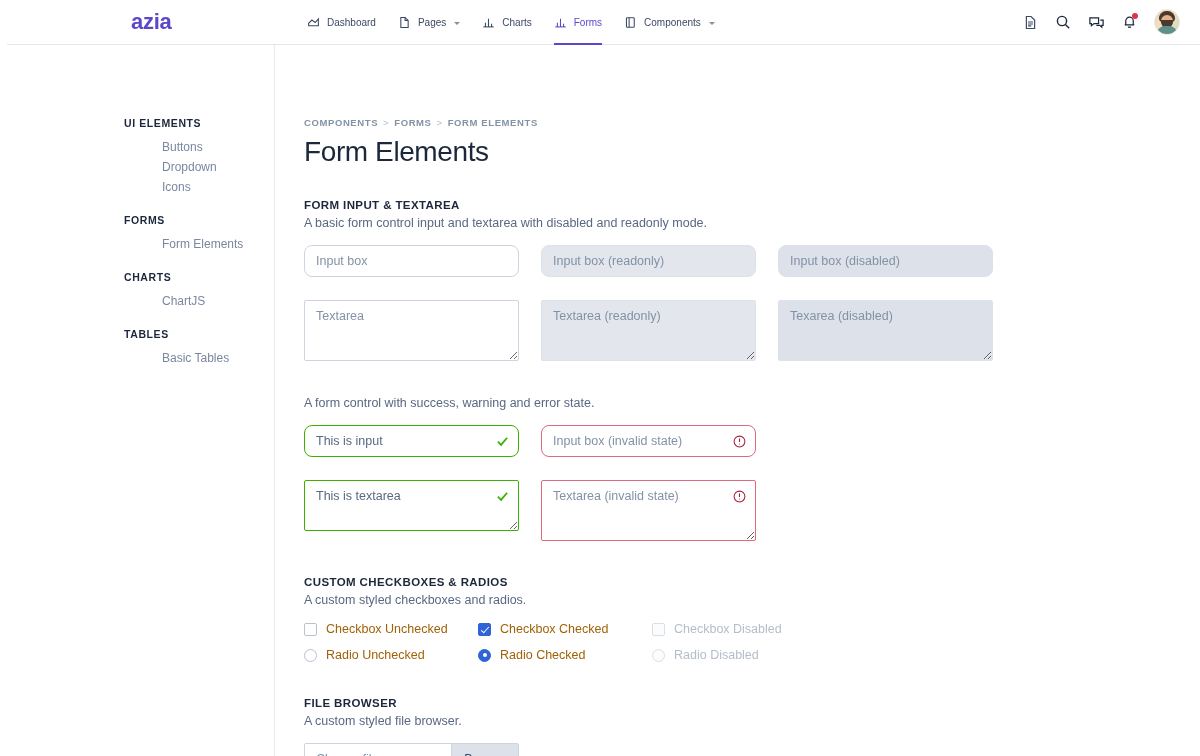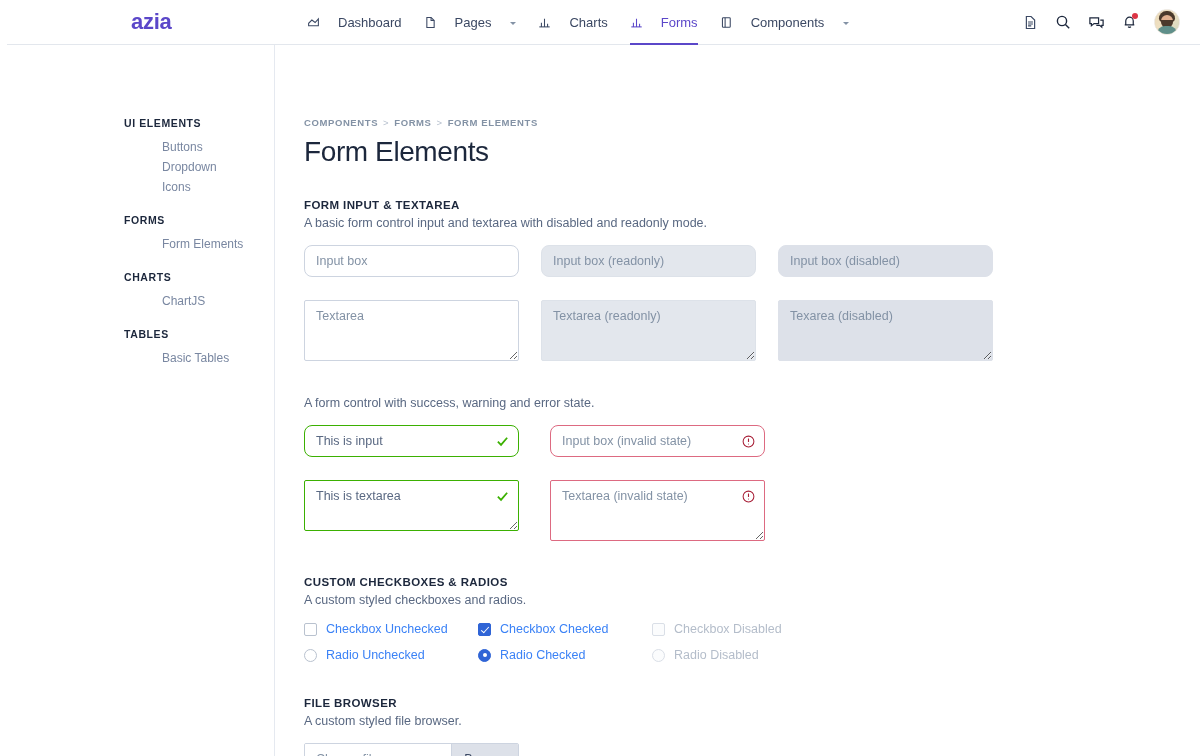--- a/index.html
+++ b/index.html
@@ -34,22 +34,22 @@
     position: absolute;
     left: 300px;
     display: flex;
     align-items: center;
     gap: 22px;
     height: 45px;
   }
   .navitem {
     display: flex;
     align-items: center;
-    gap: 18px;
-    font-size: 13px;
+    gap: 7px;
+    font-size: 10px;
     color: #3b4863;
     height: 45px;
     position: relative;
     cursor: pointer;
     white-space: nowrap;
   }
   .navitem.active { color: #5b47c9; }
   .navitem.active::after {
     content: "";
     position: absolute;
@@ -192,39 +192,39 @@
     outline: none;
     resize: vertical;
     display: block;
   }
   .ta::placeholder { color: #8392a5; }
   .ta.ro { background: #e3e7ed; border-color: #dde2e9; }
   .ta.dis { background: #dde1e9; border-color: #dde1e9; }
   .mt14 { margin-top: 23px; }
 
   
-  .grid2 { display: flex; gap: 31px; }
+  .grid2 { display: flex; gap: 22px; }
   .col2 { width: 215px; position: relative; }
   .inp.valid { border-color: #3bb001; padding-right: 30px; }
   .inp.invalid { border-color: #dd6a81; padding-right: 32px; }
   .ta.valid { border-color: #3bb001; padding-right: 44px; height: 51px; }
   .ta.invalid { border-color: #dd6a81; padding-right: 30px; height: 61px; }
 
   .state-ico {
     position: absolute;
     right: 10px;
     pointer-events: none;
   }
   .si-inp { top: 9px; }
   .si-ta { top: 9px; }
 
   
   .cr-row { display: flex; margin-bottom: 12px; }
   .cr-cell { width: 174px; display: flex; align-items: center; gap: 9px; }
-  .cr-label { font-size: 12.5px; color: #3b82f6; cursor: pointer; }
+  .cr-label { font-size: 12.5px; color: #a16207; cursor: pointer; }
   .cr-label.dis { color: #b4bdca; }
 
   .cbx {
     width: 13px; height: 13px;
     border: 1px solid #b9c2cf;
     border-radius: 2px;
     background: #fff;
     cursor: pointer;
     flex: 0 0 13px;
     position: relative;

